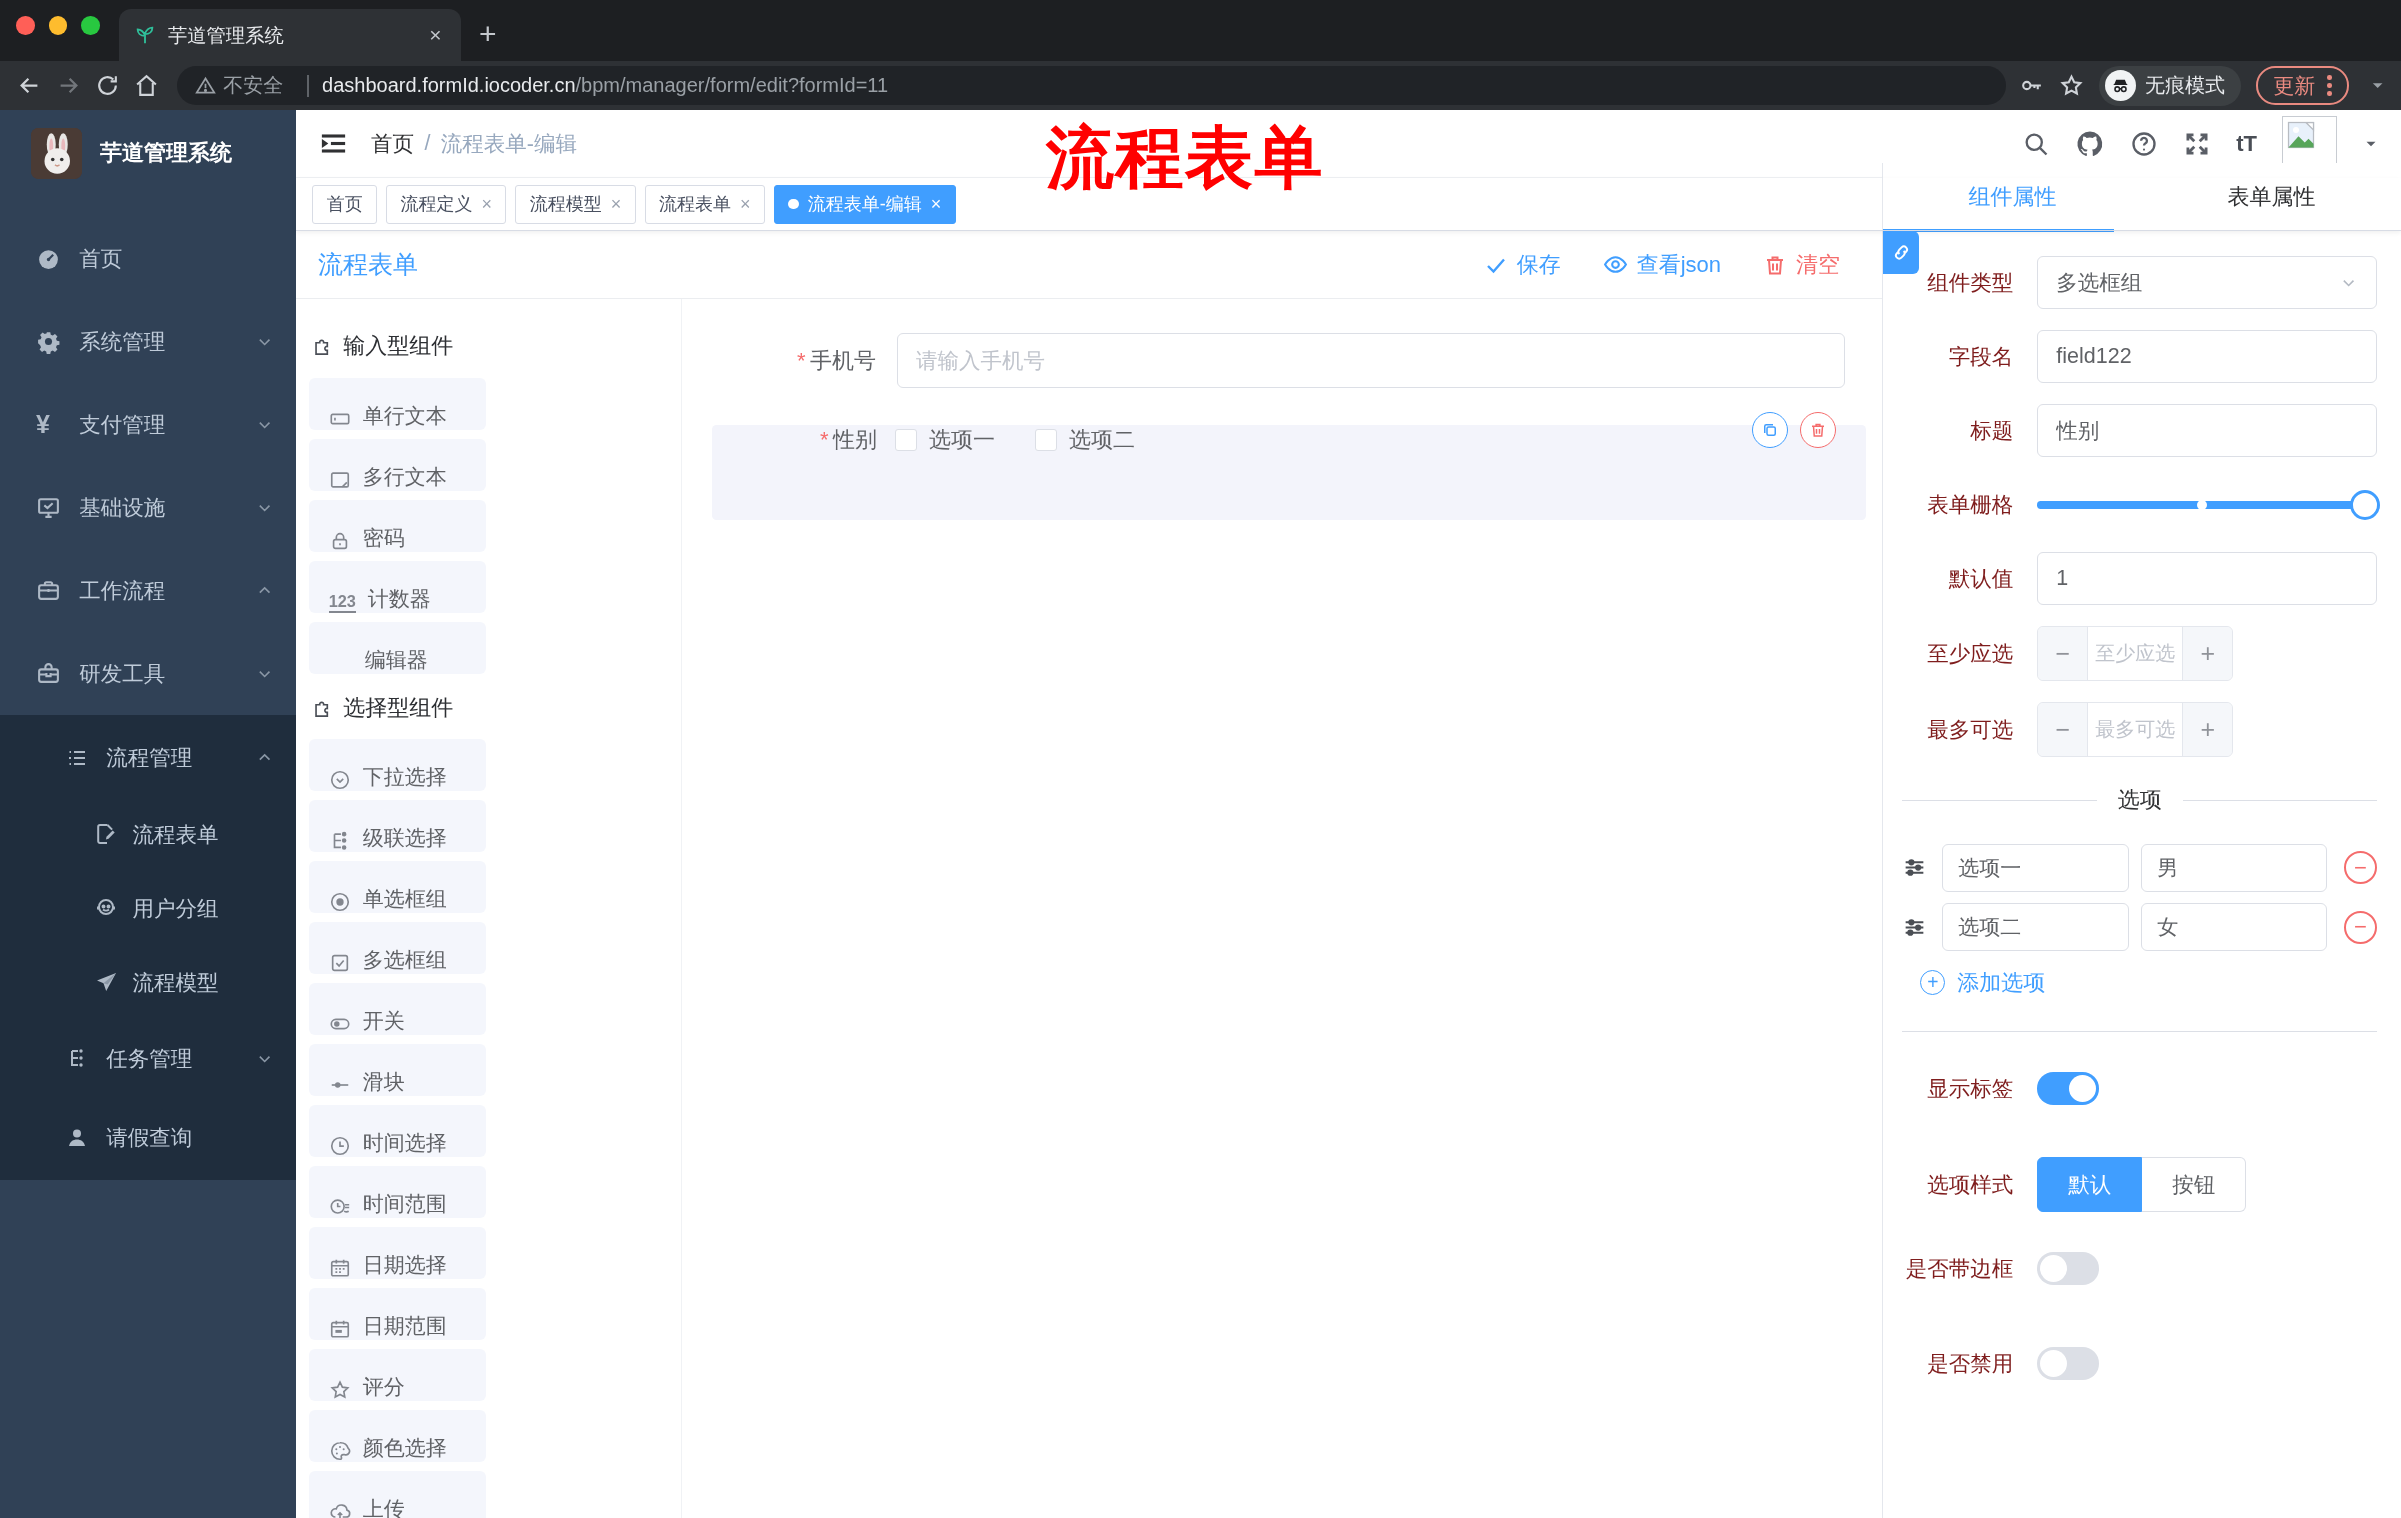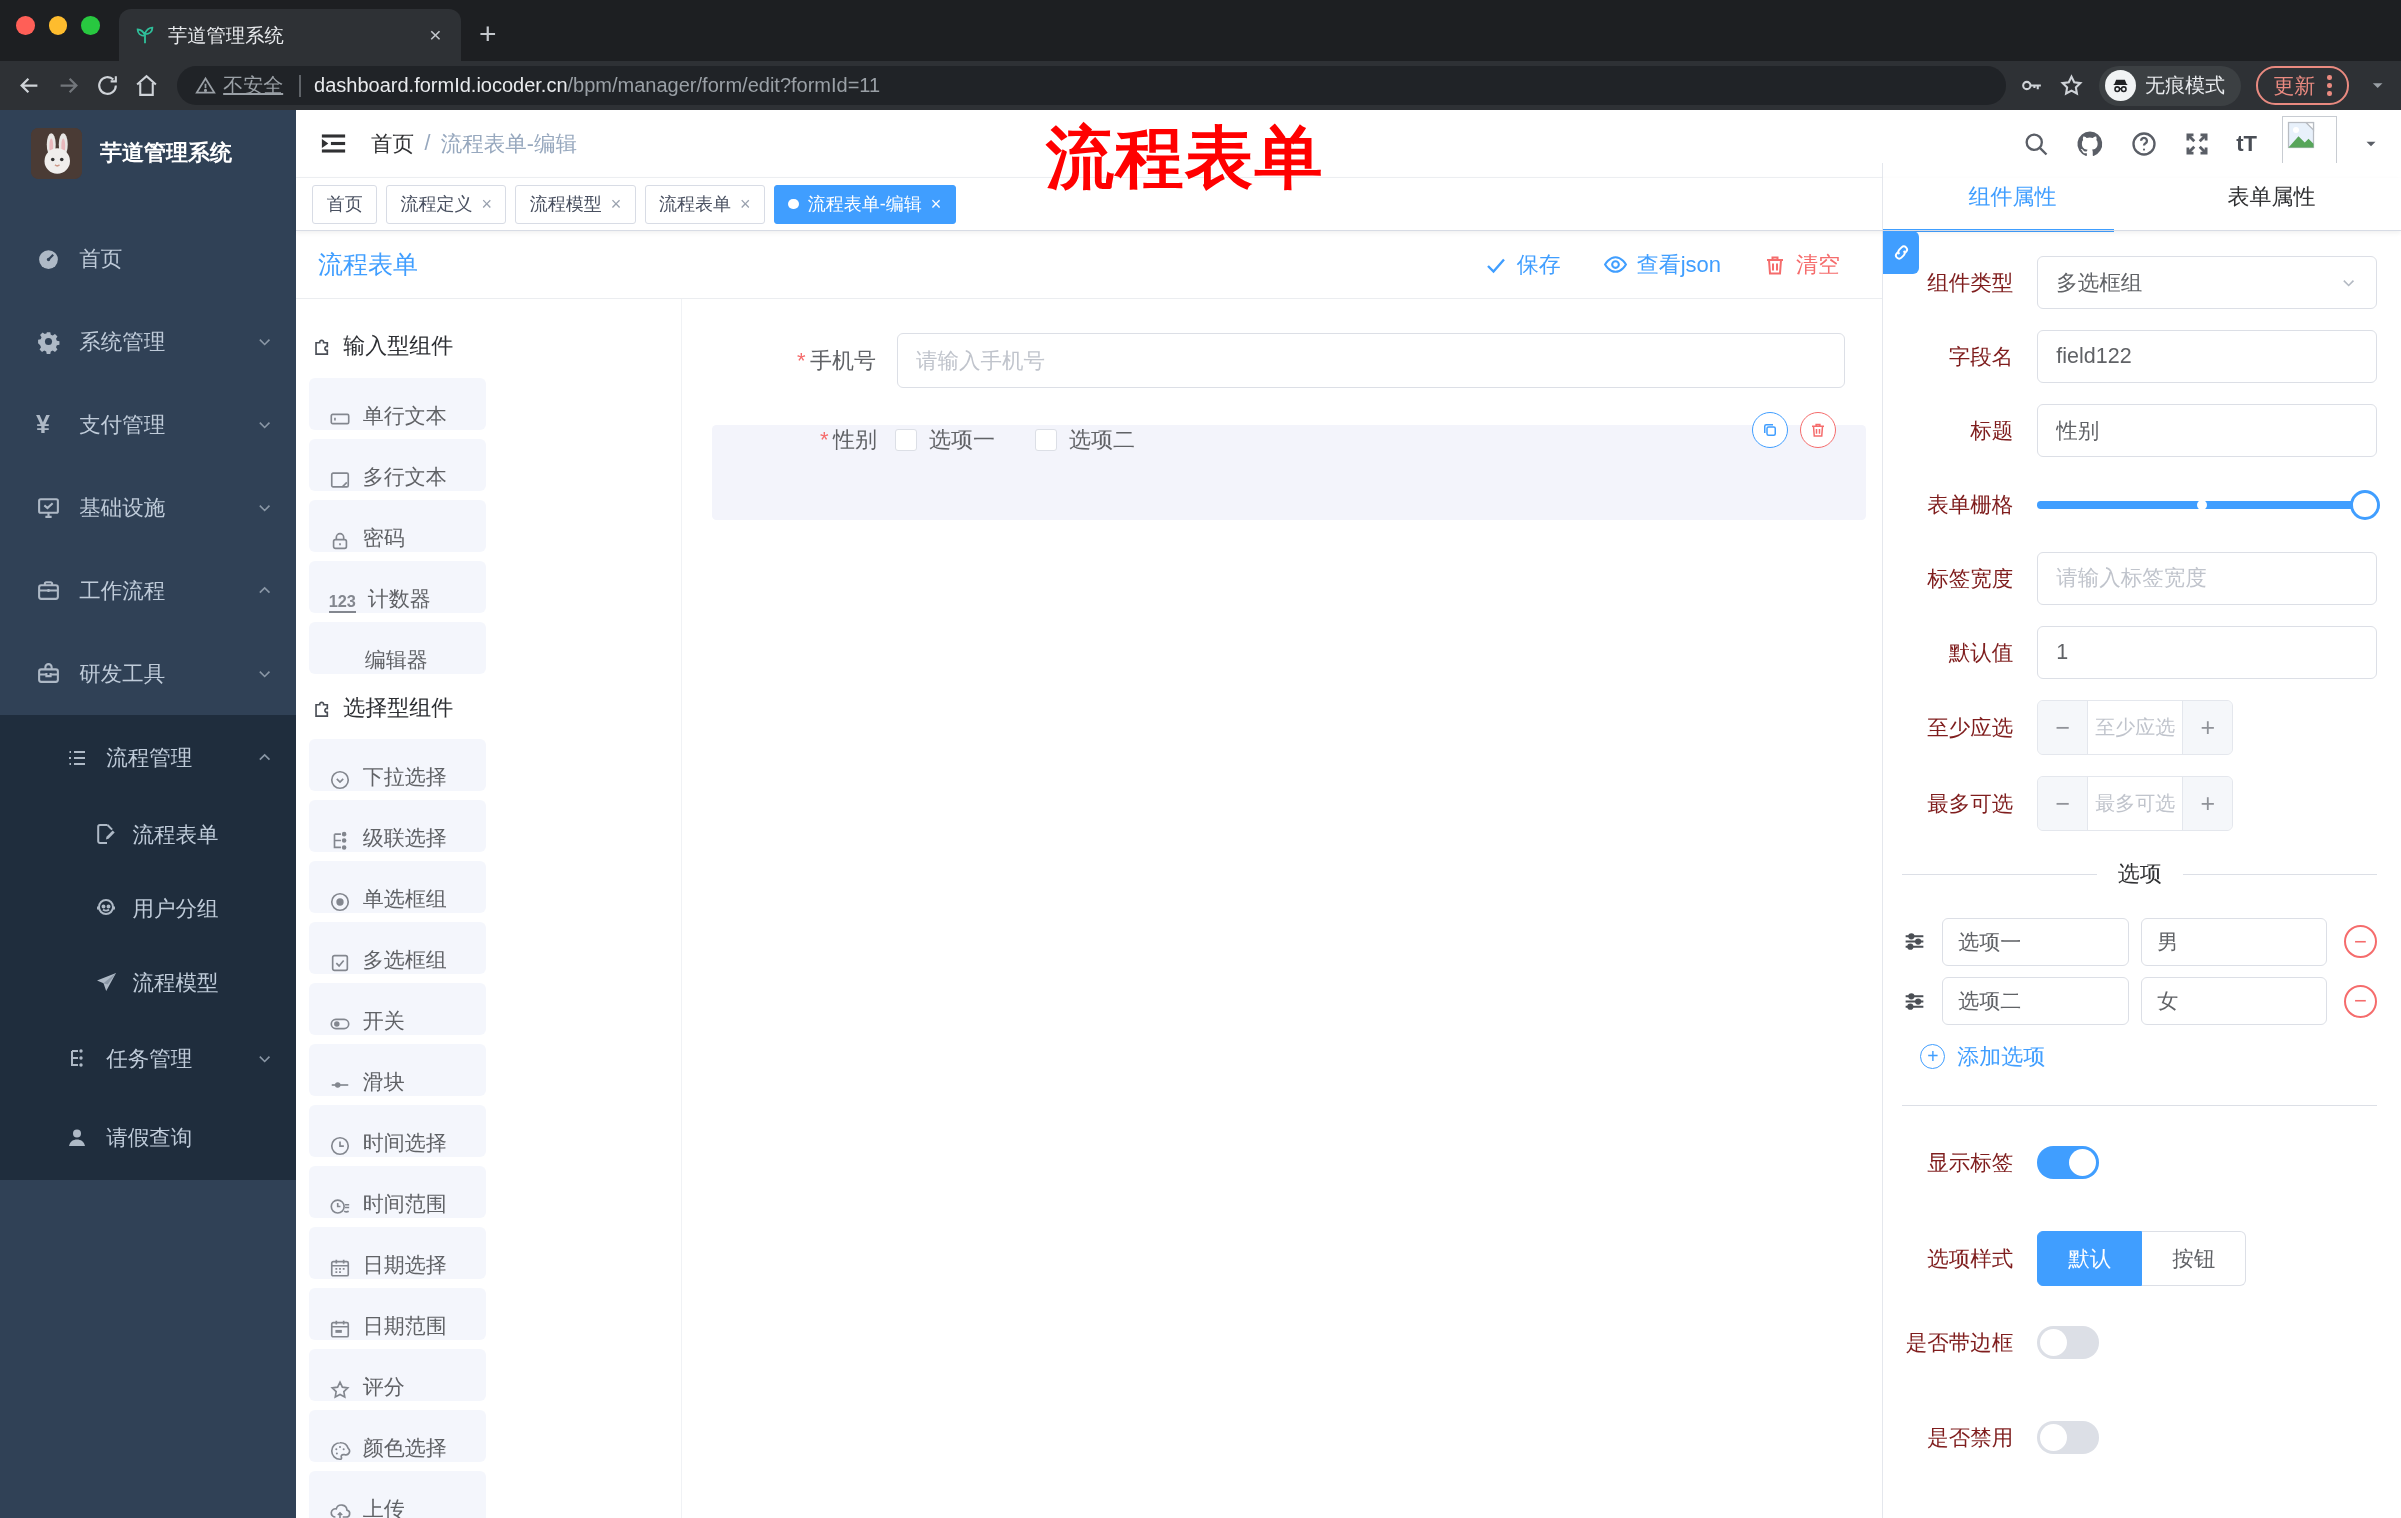--- a/index.html
+++ b/index.html
@@ -17,21 +17,21 @@
   .btab { margin-left:119px; width:342px; height:52px; background:#2e3135; border-radius:12px 12px 0 0; display:flex; align-items:center; padding:0 15px; color:#e8eaed; }
   .btab .fav { margin-right:12px; }
   .btab .ttl { flex:1; font-size:19.3px; white-space:nowrap; overflow:hidden; }
   .btab .cls { color:#c3c7cc; font-size:21px; padding:0 4.5px; }
   .newtab { color:#c3c7cc; font-size:30px; font-weight:300; margin:0 0 10.4px 18px; }
   .addrbar { height:49px; background:#2e3135; display:flex; align-items:center; padding:0 13.4px; gap:6px; }
   .navic { color:#cfd3d8; width:33px; display:flex; justify-content:center; }
   .navic.dim { color:#72767b; }
   .urlpill { flex:1; height:39px; background:#202327; border-radius:19.3px; display:flex; align-items:center; padding:0 18px; margin:0 7.4px; color:#e8eaed; font-size:20px; }
   .urlpill .warn { color:#9aa0a6; margin-right:7.4px; }
-  .urlpill .sec { color:#9aa0a6; margin-right:16px;text-decoration:underline; }
+  .urlpill .sec { color:#9aa0a6; margin-right:24px; }
   .urlpill .vdiv { width:1.5px; height:22px; background:#5f6368; margin-right:13.4px; }
   .urlpill .path { color:#9aa0a6; }
   .abaricons { display:flex; align-items:center; gap:15px; color:#cfd3d8; }
   .incog { height:40px; background:#3c4043; border-radius:20px; display:flex; align-items:center; gap:9px; padding:0 16.3px 0 6px; color:#e8eaed; font-size:20px; }
   .incoghat { width:31px; height:31px; background:#f1f3f4; border-radius:50%; display:flex; align-items:center; justify-content:center; color:#202124; }
   .updatepill { height:39px; border:2.2px solid #e98a80; border-radius:19.3px; color:#e98a80; display:flex; align-items:center; gap:12px; padding:2px 15px; font-size:21px; }
   .dots { display:flex; flex-direction:column; gap:3.7px; }
   .dots i { width:4.5px; height:4.5px; border-radius:50%; background:#e98a80; }
   .endcaret { color:#9aa0a6; margin-left:4.5px; }
 
@@ -794,26 +794,20 @@
               <span class="plabel">表单栅格</span>
               <span class="pctl">
                   <span class="slider">
                     <span class="strack"></span>
                     <span class="smark"></span>
                     <span class="sthumb"></span>
                   </span>
                 </span>
             </div>
             <div class="prow">
-              <span class="plabel">标签宽度</span>
-              <span class="pctl">
-                  <input class="pinput" placeholder="请输入标签宽度" style="">
-                </span>
-            </div>
-            <div class="prow">
               <span class="plabel">默认值</span>
               <span class="pctl">
                   <input class="pinput" value="1" style="">
                 </span>
             </div>
             <div class="prow">
               <span class="plabel">至少应选</span>
               <span class="pctl">
                   <span class="stepper">
                     <span class="stepbtn">−</span>

